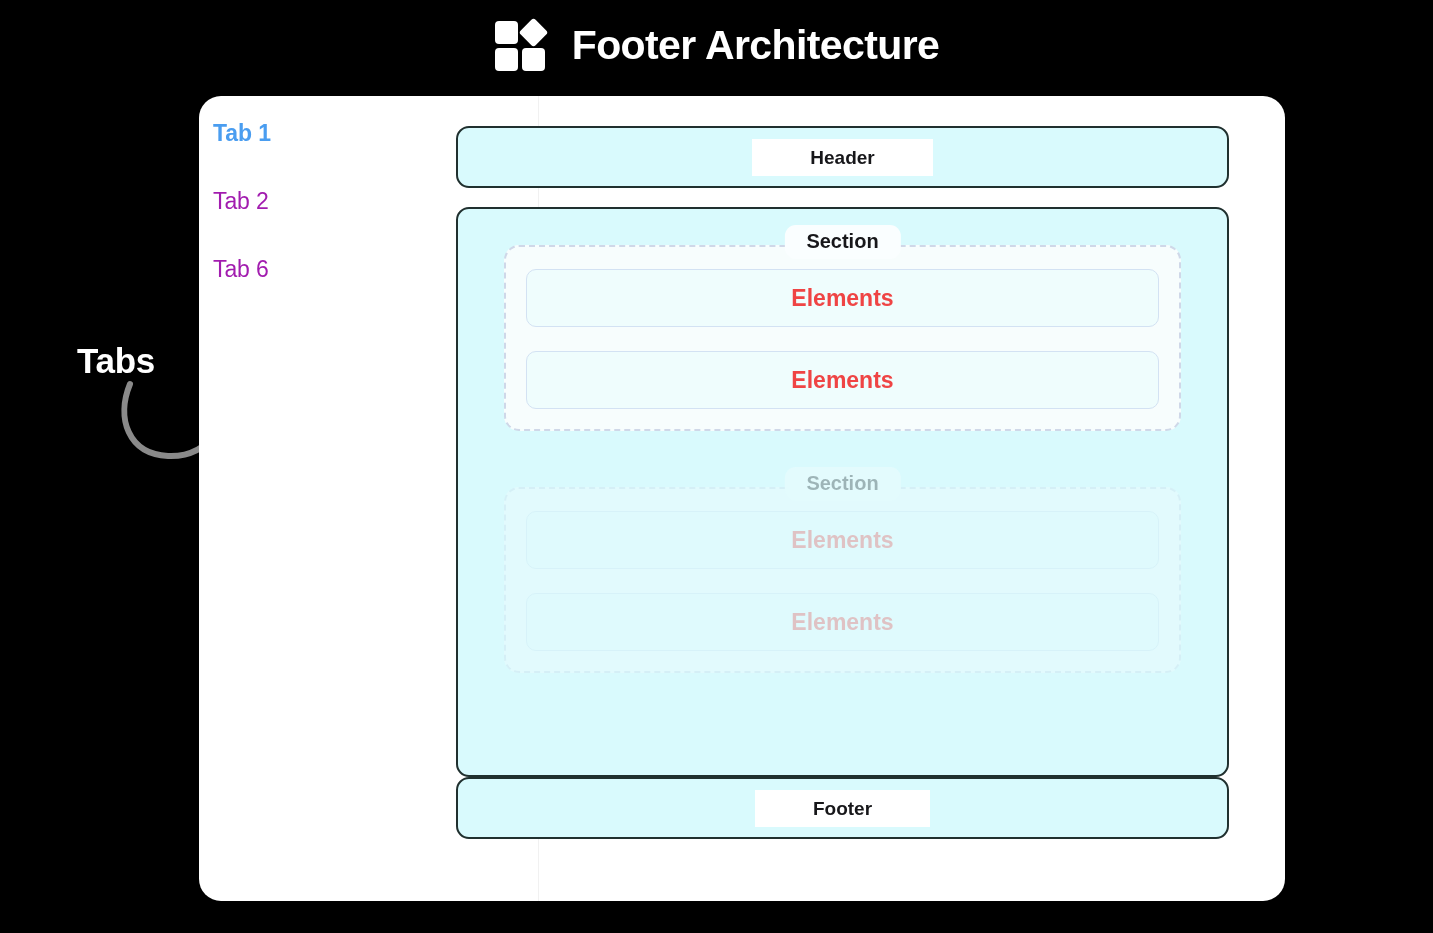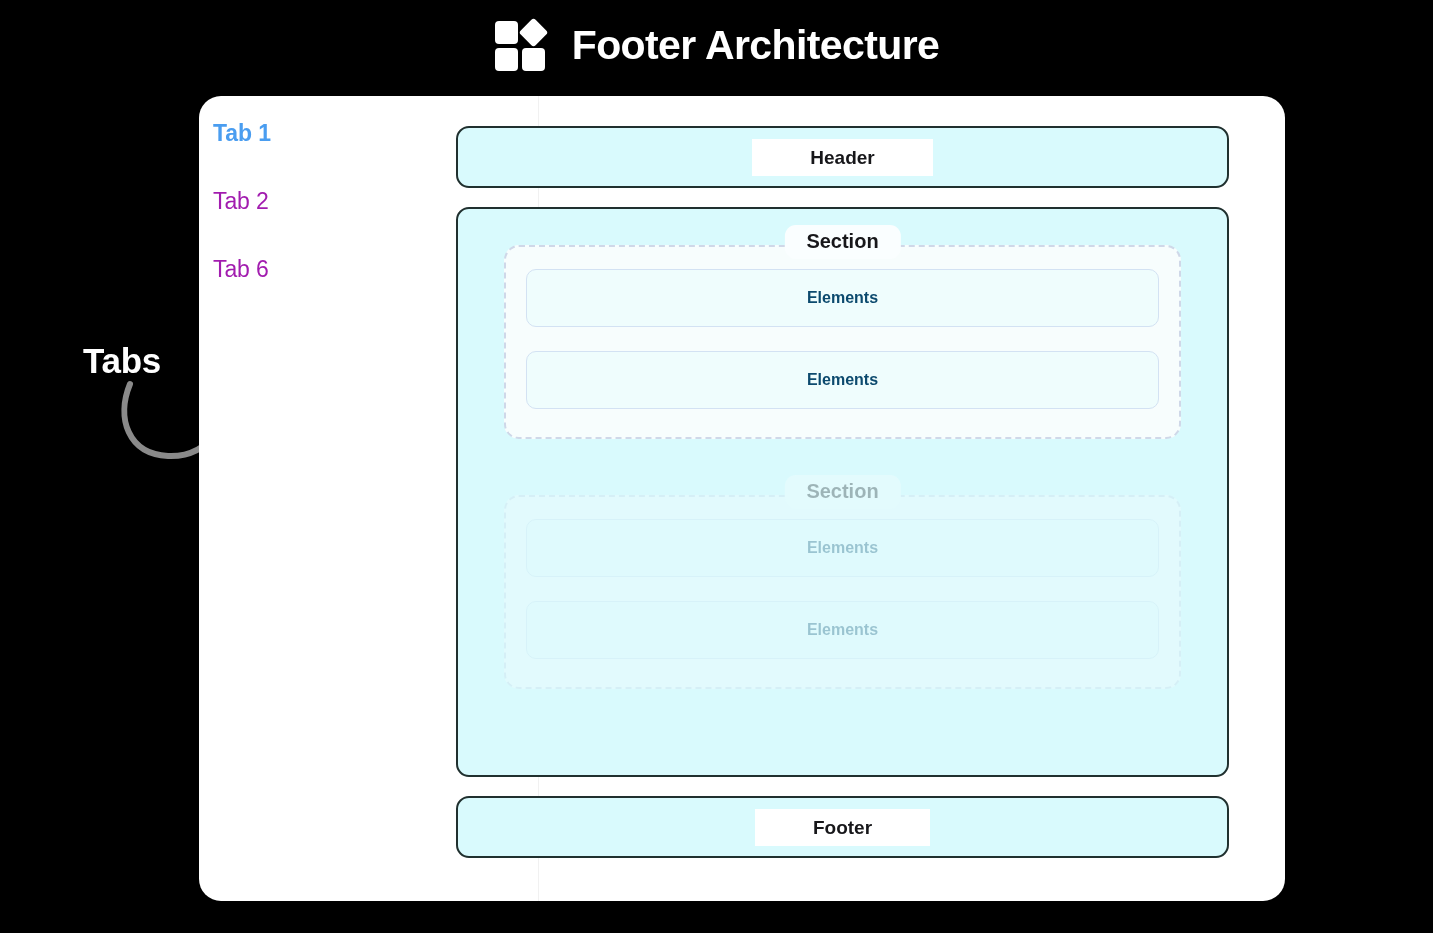--- a/index.html
+++ b/index.html
@@ -58,21 +58,21 @@
     font-size: 41px;
     font-weight: 700;
     letter-spacing: -0.6px;
     white-space: nowrap;
     line-height: 1;
   }
 
   
   .annot-label {
     position: absolute;
-    left: 83px;
+    left: 77px;
     top: 341px;
     color: #ffffff;
     font-size: 35px;
     font-weight: 700;
     letter-spacing: -0.3px;
   }
   .annot-arrow {
     position: absolute;
     left: 112px;
     top: 378px;
@@ -163,21 +163,21 @@
     padding: 36px 0 0 0;
   }
 
   
   .section {
     position: relative;
     margin: 0 46px;
     border: 2px dashed #cfd8e8;
     border-radius: 15px;
     background: #f7fdfd;
-    padding: 22px 20px 28px 20px;
+    padding: 22px 20px 20px 20px;
   }
   .section + .section { margin-top: 56px; }
 
   .section-label {
     position: absolute;
     left: 50%;
     top: -22px;
     transform: translateX(-50%);
     background: #fafeff;
     border-radius: 11px;
@@ -190,30 +190,30 @@
   }
 
   .element {
     background: #effdfd;
     border: 1.5px solid #d3e2f3;
     border-radius: 10px;
     height: 58px;
     display: flex;
     align-items: center;
     justify-content: center;
-    font-size: 16px;
-    font-weight: 700;
-    color: #0c4a6e;
+    font-size: 23px;
+    font-weight: 700;
+    color: #ef4444;
   }
   .element + .element { margin-top: 24px; }
 
   
   .section.faded { opacity: 0.30; }
 
-  .footer-wrap { margin-top: 19px; }
+  .footer-wrap { }
 </style>
 </head>
 <body>
 
 <div id="stage">
 
   <div class="title-row">
     <div class="brand-icon">
       <div class="sq tl"></div>
       <div class="dia"></div>

